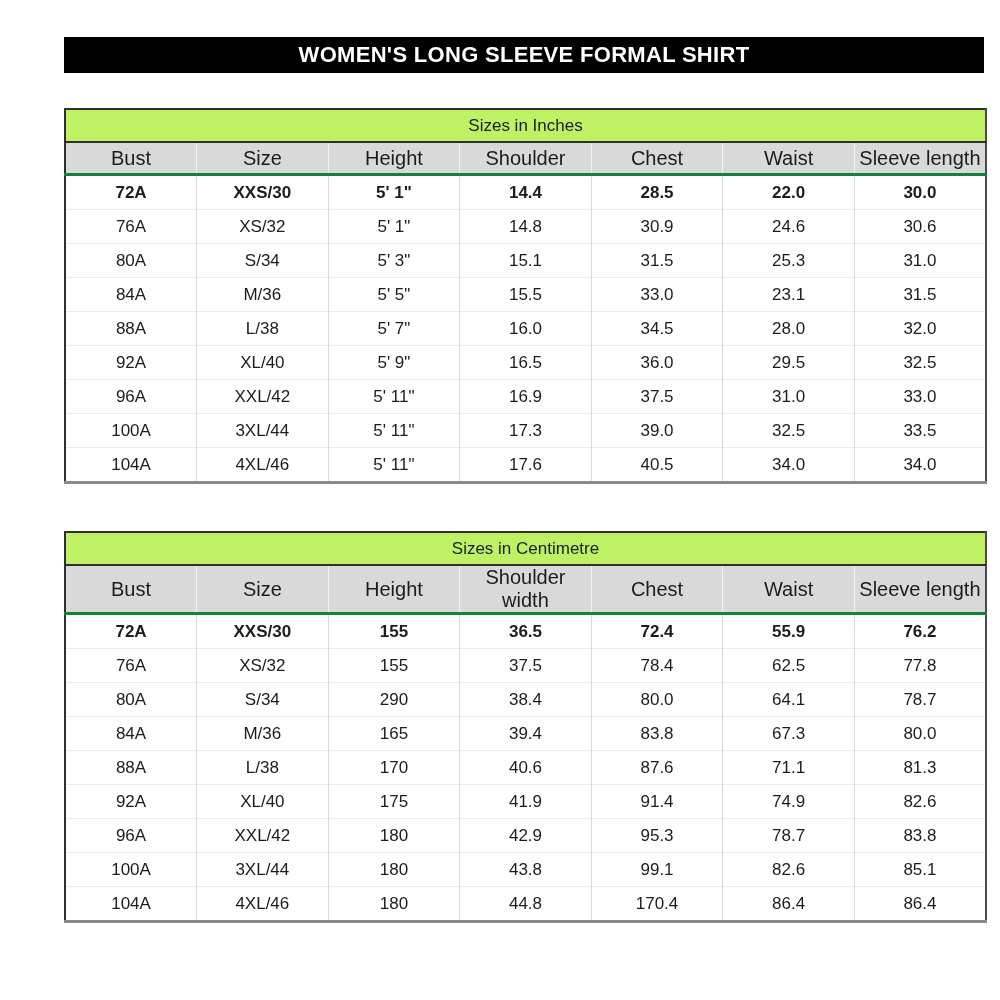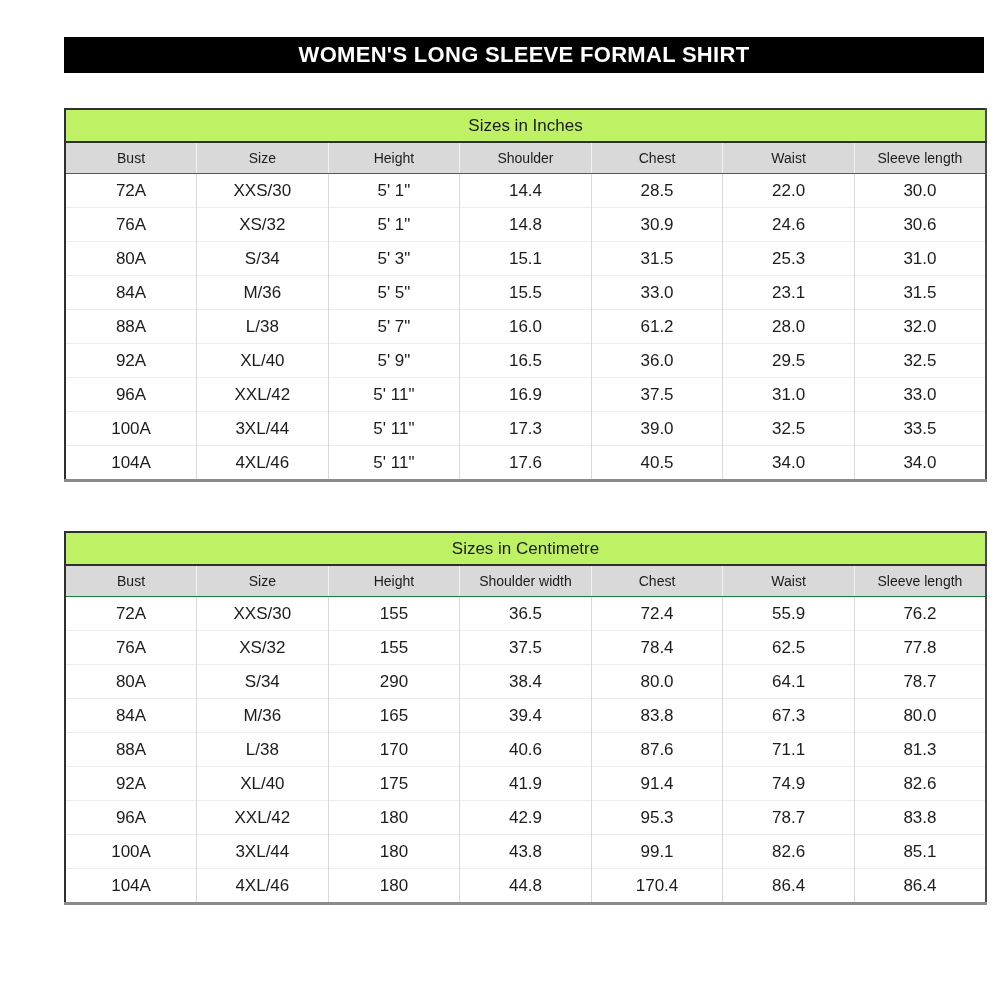--- a/index.html
+++ b/index.html
@@ -54,42 +54,42 @@
     font-size: 17px;
     font-weight: 400;
     text-align: center;
     vertical-align: middle;
     background: #bef264;
     border-bottom: 2px solid #2f2f2f;
     padding: 0;
   }
   tr.header-row th {
     height: 30px;
-    font-size: 14px;
+    font-size: 20px;
     font-weight: 400;
     text-align: center;
     vertical-align: middle;
     background: #d9d9d9;
-    border-bottom: 1px solid #15803d;
+    border-bottom: 3px solid #15803d;
     border-left: 1px solid #f2f2f2;
     padding: 0;
   }
   tr.header-row th:first-child { border-left: none; }
   tbody td {
     height: 33px;
     font-size: 17px;
     text-align: center;
     vertical-align: middle;
     border-left: 1px solid #d9d9d9;
     border-top: 1px solid #ececec;
     padding: 0;
     white-space: nowrap;
   }
   tbody td:first-child { border-left: none; }
-  tbody tr:first-child td { border-top: none; }
+  tbody tr:first-child td { border-top: none; font-weight: bold; }
 </style>
 </head>
 <body>
 
 <div class="page">
 
   <div class="title-bar">WOMEN'S LONG SLEEVE FORMAL SHIRT</div>
 
   <div class="table-section inches">
     <table class="size-table">
@@ -142,21 +142,21 @@
             <td>15.5</td>
             <td>33.0</td>
             <td>23.1</td>
             <td>31.5</td>
           </tr>
           <tr>
             <td>88A</td>
             <td>L/38</td>
             <td>5' 7"</td>
             <td>16.0</td>
-            <td>61.2</td>
+            <td>34.5</td>
             <td>28.0</td>
             <td>32.0</td>
           </tr>
           <tr>
             <td>92A</td>
             <td>XL/40</td>
             <td>5' 9"</td>
             <td>16.5</td>
             <td>36.0</td>
             <td>29.5</td>

